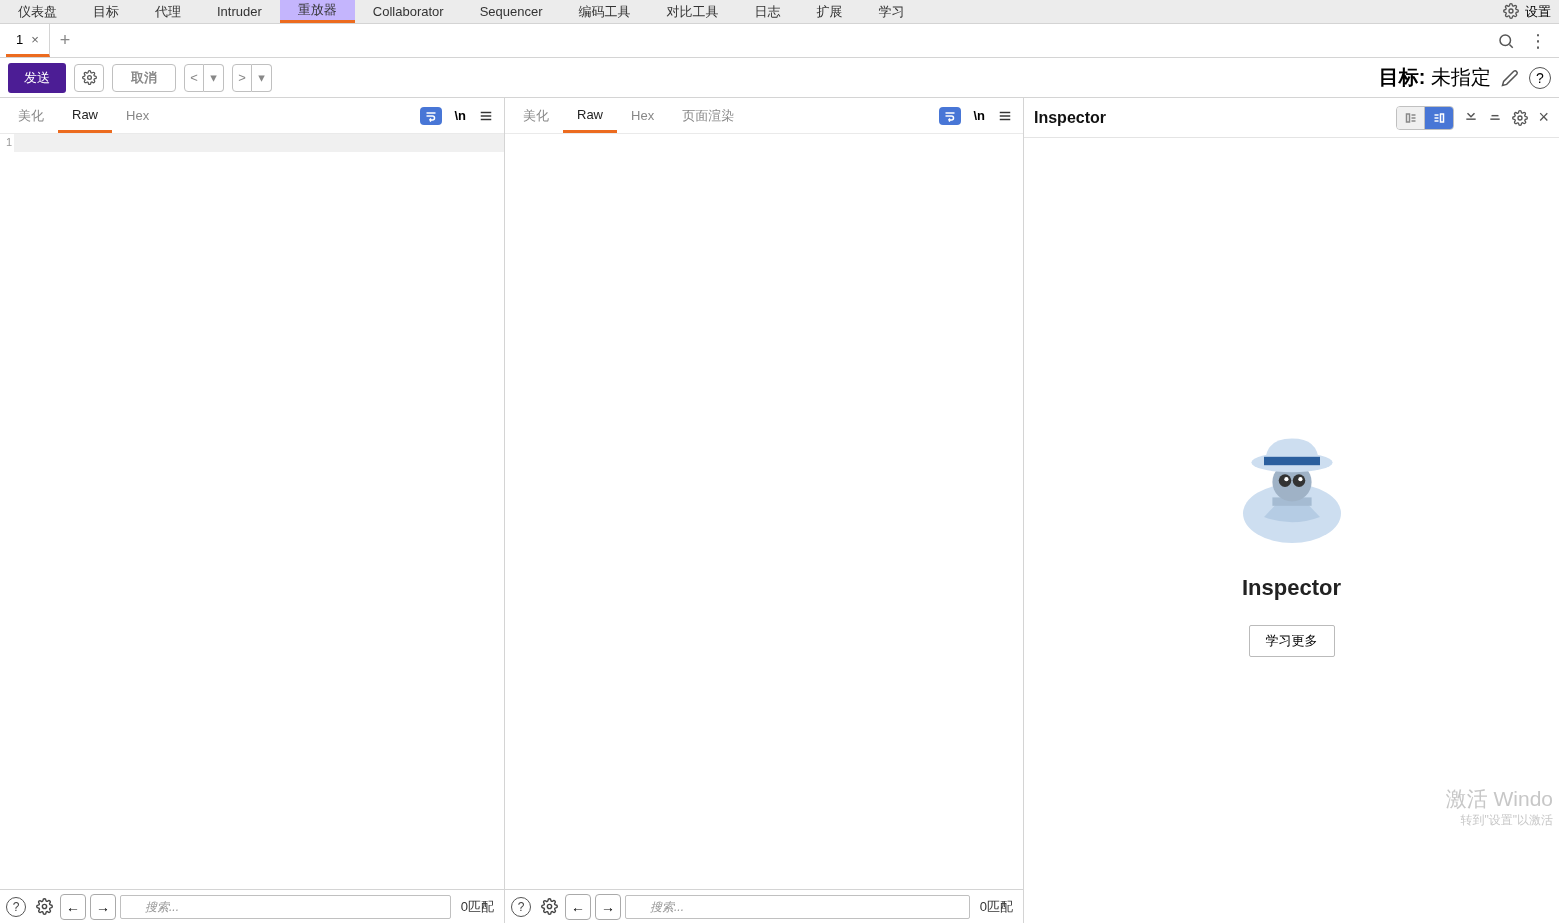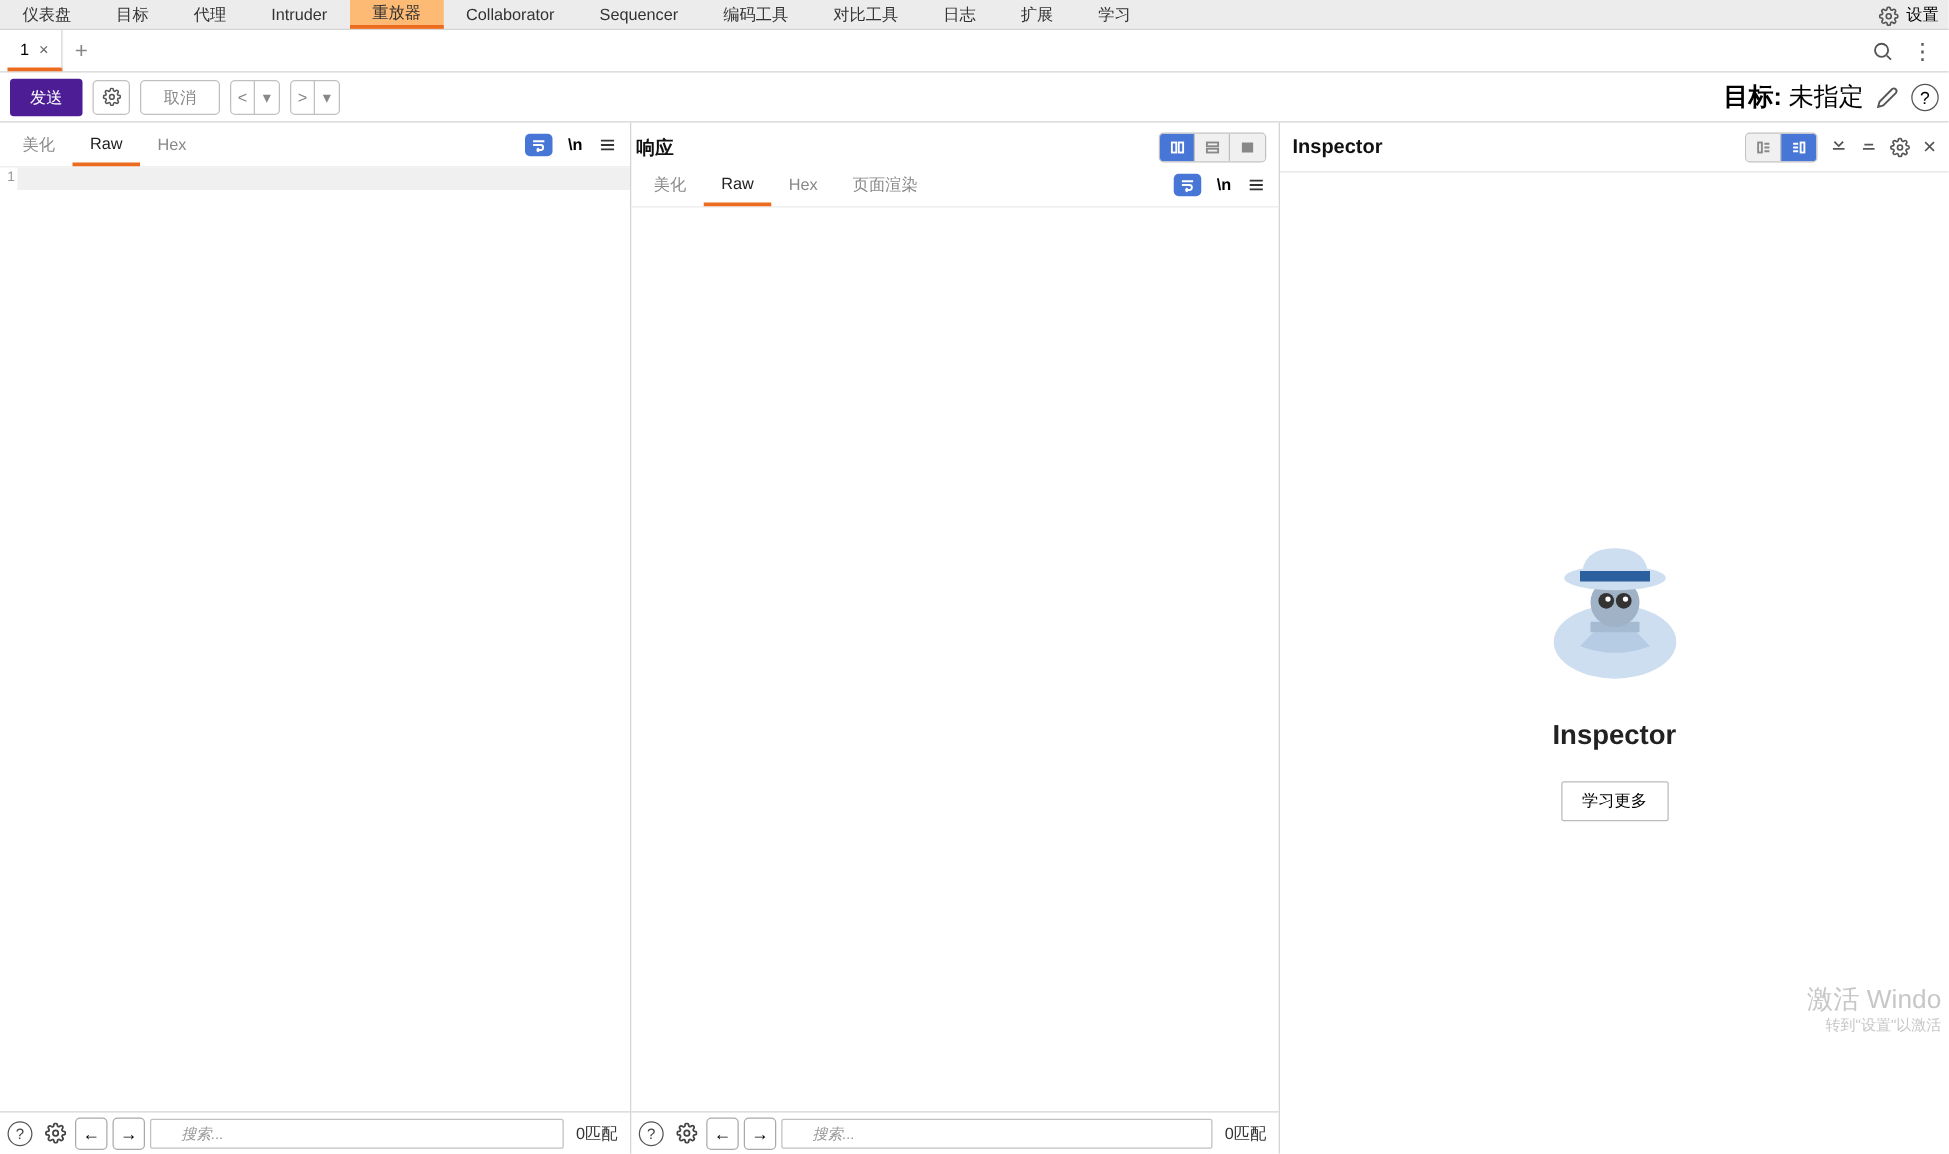--- a/index.html
+++ b/index.html
@@ -1,35 +1,35 @@
 <!DOCTYPE html>
 <html><head>
 <meta charset="utf-8">
 <style>
 * { box-sizing: border-box; margin: 0; padding: 0; font-family: "Microsoft YaHei", "Segoe UI", sans-serif; }
 html, body { width: 1559px; height: 923px; overflow: hidden; background: #fff; }
 
 
 .main-tabs { height: 24px; background: #ececec; display: flex; align-items: center; border-bottom: 1px solid #d4d4d4; }
 .main-tab { padding: 0 18px; font-size: 13px; color: #333; height: 100%; display: flex; align-items: center; cursor: pointer; }
-.main-tab.active { background: #fdba74; border-bottom: 3px solid #ec6b1f; }
-.main-tabs-right { margin-left: auto; display: flex; align-items: flex-end; padding-right: 8px; gap: 6px; font-size: 13px; }
+.main-tab.active { background: #c4b5fd; border-bottom: 3px solid #ec6b1f; }
+.main-tabs-right { margin-left: auto; display: flex; align-items: flex-start; padding-right: 8px; gap: 6px; font-size: 13px; }
 
 
 .sub-tabs { height: 34px; background: #fff; display: flex; align-items: center; border-bottom: 1px solid #d4d4d4; padding: 0 6px; }
 .sub-tab { padding: 0 10px; height: 100%; display: flex; align-items: center; gap: 8px; font-size: 13px; border-right: 1px solid #d4d4d4; border-bottom: 3px solid #ec6b1f; cursor: pointer; }
 .sub-tab .close { font-size: 13px; color: #666; cursor: pointer; }
 .add-tab { padding: 0 10px; font-size: 18px; color: #888; cursor: pointer; }
 .sub-tabs-right { margin-left: auto; display: flex; align-items: center; gap: 14px; padding-right: 6px; }
 
 
 .action-bar { height: 40px; display: flex; align-items: center; padding: 6px 8px; gap: 8px; border-bottom: 1px solid #d4d4d4; }
 .send-btn { background: #4c1d95; color: #fff; border: none; padding: 6px 16px; font-size: 13px; border-radius: 3px; cursor: pointer; }
 .icon-btn { width: 30px; height: 28px; border: 1px solid #c0c0c0; border-radius: 4px; background: #fff; display: flex; align-items: center; justify-content: center; cursor: pointer; color: #444; font-size: 14px;}
-.text-btn { padding: 4px 18px; border: 1px solid #c0c0c0; border-radius: 4px; background: #fff; font-size: 13px; color: #888; cursor: pointer; }
+.text-btn { padding: 4px 18px; border: 1px solid #c0c0c0; border-radius: 4px; background: #fff; font-size: 13px; color: #888; cursor: pointer; font-weight: bold; }
 .nav-group { display: flex; }
 .nav-btn { width: 20px; height: 28px; border: 1px solid #c0c0c0; background: #fff; display: flex; align-items: center; justify-content: center; font-size: 13px; color: #888; cursor: pointer; }
 .nav-btn:first-child { border-radius: 4px 0 0 4px; }
 .nav-btn:last-child { border-radius: 0 4px 4px 0; border-left: none; }
 .action-bar-right { margin-left: auto; display: flex; align-items: center; gap: 10px; }
 .target-text { font-size: 20px; }
 
 
 .main-split { display: flex; height: calc(923px - 24px - 34px - 40px); }
 .request-pane, .response-pane { display: flex; flex-direction: column; border-right: 1px solid #d4d4d4; overflow: hidden; }
@@ -196,44 +196,20 @@
           </svg>
         </span>
       <span class="arrow-box">←</span>
       <span class="arrow-box">→</span>
       <input class="search-input" placeholder="搜索..." style="">
       <span class="match-text">0匹配</span>
     </div>
   </div>
 
   <div class="response-pane">
-    <div class="pane-header">
-      <span class="pane-title">响应</span>
-      <div class="pane-header-right">
-        <div class="toggle-group">
-          <div class="toggle-item active">
-              <svg width="14" height="12" viewBox="0 0 24 24" fill="none" stroke="#fff" stroke-width="3">
-                <rect x="3" y="4" width="7" height="16"></rect>
-                <rect x="14" y="4" width="7" height="16"></rect>
-              </svg>
-            </div>
-          <div class="toggle-item">
-              <svg width="14" height="12" viewBox="0 0 24 24" fill="none" stroke="#888" stroke-width="3">
-                <rect x="3" y="4" width="18" height="6"></rect>
-                <rect x="3" y="14" width="18" height="6"></rect>
-              </svg>
-            </div>
-          <div class="toggle-item">
-              <svg width="14" height="12" viewBox="0 0 24 24" fill="#888">
-                <rect x="3" y="4" width="18" height="16"></rect>
-              </svg>
-            </div>
-        </div>
-      </div>
-    </div>
     <div class="pane-tabs">
       <div class="pane-tab">美化</div>
       <div class="pane-tab active">Raw</div>
       <div class="pane-tab">Hex</div>
       <div class="pane-tab">页面渲染</div>
       <div class="pane-tabs-right">
         <span style="background:#4876d6;color:#fff;border-radius:4px;padding:3px 4px;">
             <svg width="14" height="12" viewBox="0 0 24 24" fill="none" stroke="#fff" stroke-width="3">
               <path d="M3 6h18M3 12h12a4 4 0 0 1 0 8H9m0 0l3-3m-3 3l3 3"></path>
             </svg>

